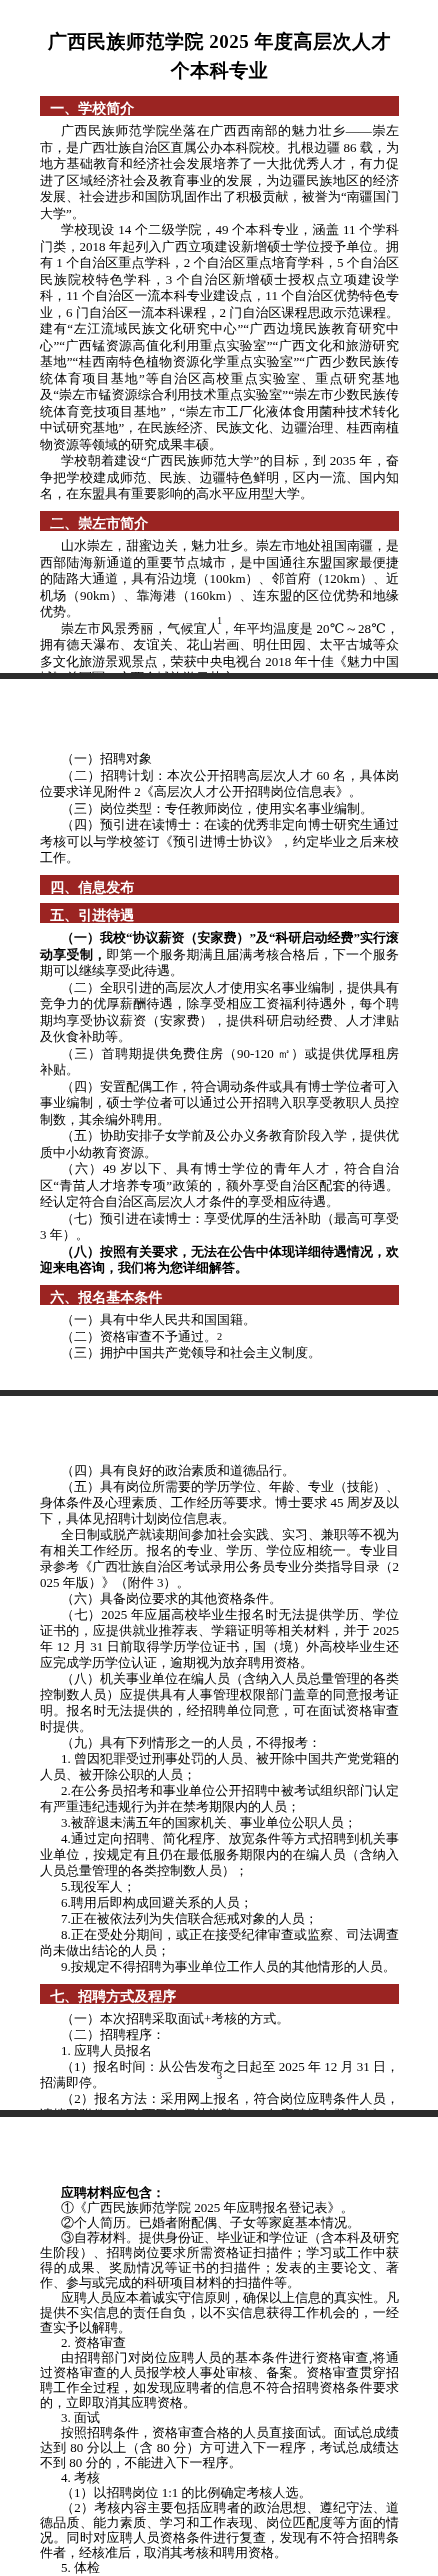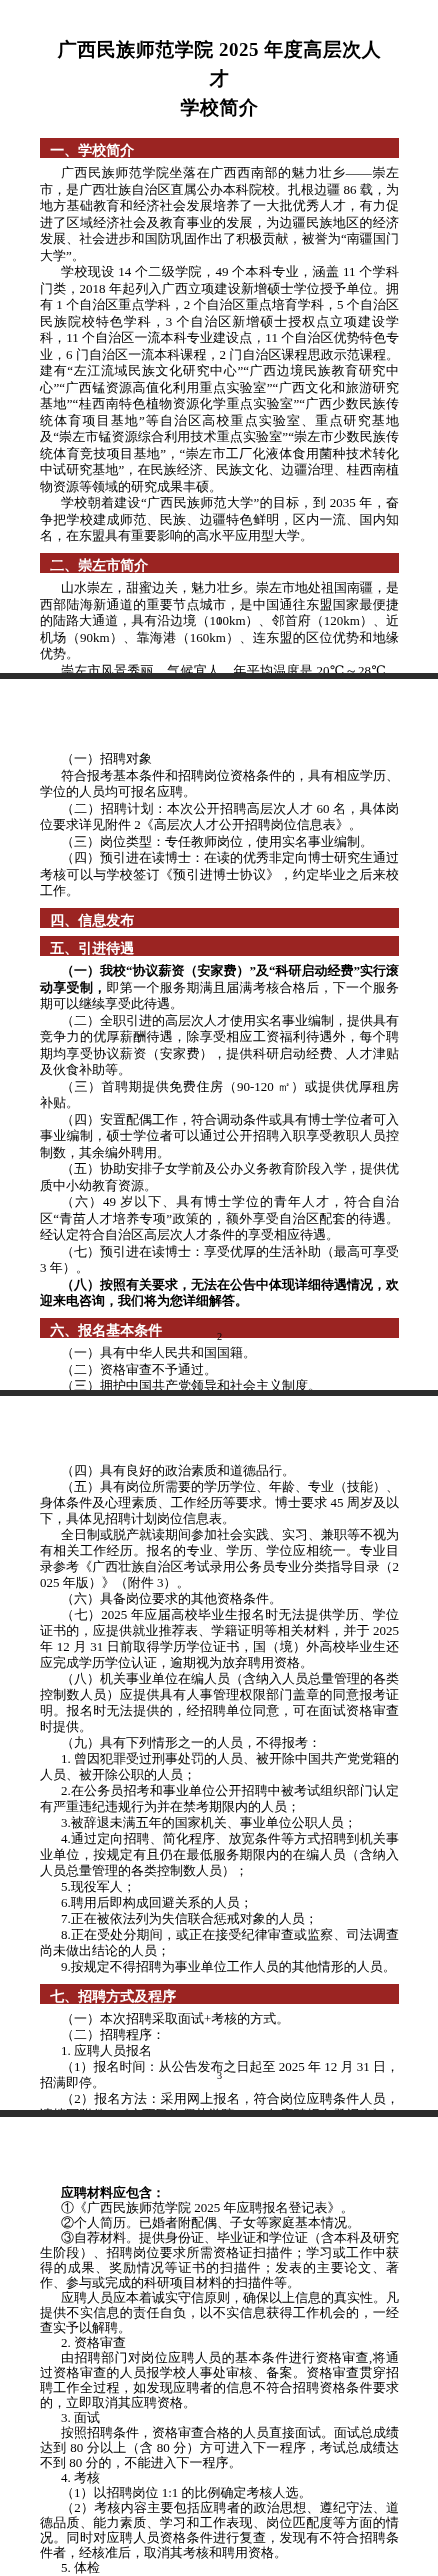--- a/index.html
+++ b/index.html
@@ -4,21 +4,21 @@
 <style>
   html,body{margin:0;padding:0;background:#ffffff;}
   body{width:439px;font-family:"Liberation Serif","DejaVu Serif",serif;color:#000;}
   .page{position:relative;width:439px;background:#fff;box-sizing:border-box;
         padding:0 40px;overflow:hidden;}
   .pg1{height:673px}
   .pg2{height:711px}
   .pg3{height:714px}
   .pg4{height:711px}
   .sep{width:439px;height:6.2px;background:#2c2c2c;}
-  .title{margin:16px;padding-top:19px;text-align:center;
+  .title{margin:8px;padding-top:19px;text-align:center;
          font:bold 19px/29px "Liberation Serif","DejaVu Serif",serif;letter-spacing:0.5px;}
   .tl{display:block}
   .bar{margin:8.2px 0 7.2px 0;background:#9b2422;color:#ffffff;height:20px;line-height:25px;
        font-family:"Liberation Sans","DejaVu Sans",sans-serif;font-weight:bold;
        font-size:14px;padding-left:10.3px;box-sizing:border-box;}
   .pg1 .bar.first{margin-top:11.3px;}
   .p{margin:0;font-size:13px;line-height:16.5px;text-align:justify;text-align-last:left;
      text-indent:21px;word-break:break-all;}
   .pg2 .p{line-height:16.5px}
   .pg3 .p{line-height:16px}
@@ -29,39 +29,38 @@
   .pg1 .pgnum{bottom:46px}
   .pg2 .pgnum{bottom:47px}
   .pg3 .pgnum{bottom:28px}
 </style>
 </head>
 <body>
 
 <section class="page pg1">
   <h1 class="title">
     <span class="tl">广西民族师范学院 2025 年度高层次人才</span>
-    <span class="tl">学校简介</span>
+    <span class="tl">个本科专业</span>
   </h1>
   <div class="bar first">一、学校简介</div>
   <p class="p">广西民族师范学院坐落在广西西南部的魅力壮乡——崇左市，是广西壮族自治区直属公办本科院校。扎根边疆 86 载，为地方基础教育和经济社会发展培养了一大批优秀人才，有力促进了区域经济社会及教育事业的发展，为边疆民族地区的经济发展、社会进步和国防巩固作出了积极贡献，被誉为“南疆国门大学”。</p>
   <p class="p">学校现设 14 个二级学院，49 个本科专业，涵盖 11 个学科门类，2018 年起列入广西立项建设新增硕士学位授予单位。拥有 1 个自治区重点学科，2 个自治区重点培育学科，5 个自治区民族院校特色学科，3 个自治区新增硕士授权点立项建设学科，11 个自治区一流本科专业建设点，11 个自治区优势特色专业，6 门自治区一流本科课程，2 门自治区课程思政示范课程。建有“左江流域民族文化研究中心”“广西边境民族教育研究中心”“广西锰资源高值化利用重点实验室”“广西文化和旅游研究基地”“桂西南特色植物资源化学重点实验室”“广西少数民族传统体育项目基地”等自治区高校重点实验室、重点研究基地及“崇左市锰资源综合利用技术重点实验室”“崇左市少数民族传统体育竞技项目基地”，“崇左市工厂化液体食用菌种技术转化中试研究基地”，在民族经济、民族文化、边疆治理、桂西南植物资源等领域的研究成果丰硕。</p>
   <p class="p">学校朝着建设“广西民族师范大学”的目标，到 2035 年，奋争把学校建成师范、民族、边疆特色鲜明，区内一流、国内知名，在东盟具有重要影响的高水平应用型大学。</p>
   <div class="bar">二、崇左市简介</div>
   <p class="p">山水崇左，甜蜜边关，魅力壮乡。崇左市地处祖国南疆，是西部陆海新通道的重要节点城市，是中国通往东盟国家最便捷的陆路大通道，具有沿边境（100km）、邻首府（120km）、近机场（90km）、靠海港（160km）、连东盟的区位优势和地缘优势。</p>
   <p class="p">崇左市风景秀丽，气候宜人，年平均温度是 20℃～28℃，拥有德天瀑布、友谊关、花山岩画、明仕田园、太平古城等众多文化旅游景观景点，荣获中央电视台 2018 年十佳《魅力中国城》总冠军、广西全域旅游示范市。</p>
   <p class="p">崇左城区拥有佛子湖、兰怀湖、龙腾西湖、骆越湖、麦水湖、龙腾南湖、水口湖、水口湖上游共八个生态湖公园和 4 个湿地，是一座水清岸绿生态美的宜居之城。</p>
   <div class="bar">三、招聘对象及计划</div>
   <div class="pgnum">1</div>
 </section>
 <div class="sep"></div>
 
 <section class="page pg2">
   <div style="height:72px"></div>
   <p class="p">（一）招聘对象</p>
-  <p class="p">符合报考基本条件和招聘岗位资格条件的，具有相应学历、学位的人员均可报名应聘。</p>
   <p class="p">（二）招聘计划：本次公开招聘高层次人才 60 名，具体岗位要求详见附件 2《高层次人才公开招聘岗位信息表》。</p>
   <p class="p">（三）岗位类型：专任教师岗位，使用实名事业编制。</p>
   <p class="p">（四）预引进在读博士：在读的优秀非定向博士研究生通过考核可以与学校签订《预引进博士协议》，约定毕业之后来校工作。</p>
   <div class="bar">四、信息发布</div>
   <div class="bar">五、引进待遇</div>
   <p class="p"><b>（一）我校“协议薪资（安家费）”及“科研启动经费”实行滚动享受制，</b><span>即第一个服务期满且届满考核合格后，下一个服务期可以继续享受此待遇。</span></p>
   <p class="p">（二）全职引进的高层次人才使用实名事业编制，提供具有竞争力的优厚薪酬待遇，除享受相应工资福利待遇外，每个聘期均享受协议薪资（安家费），提供科研启动经费、人才津贴及伙食补助等。</p>
   <p class="p">（三）首聘期提供免费住房（90-120 ㎡）或提供优厚租房补贴。</p>
   <p class="p">（四）安置配偶工作，符合调动条件或具有博士学位者可入事业编制，硕士学位者可以通过公开招聘入职享受教职人员控制数，其余编外聘用。</p>
   <p class="p">（五）协助安排子女学前及公办义务教育阶段入学，提供优质中小幼教育资源。</p>

